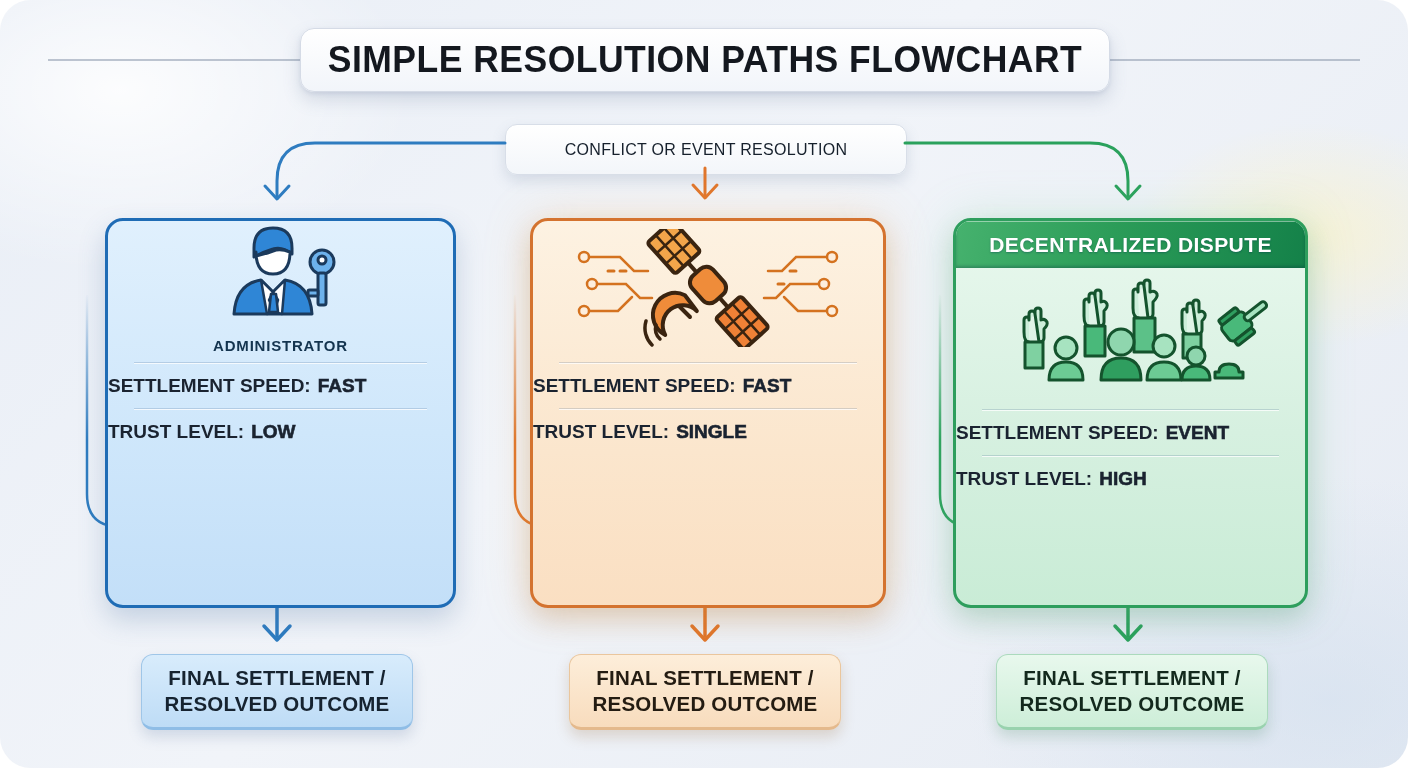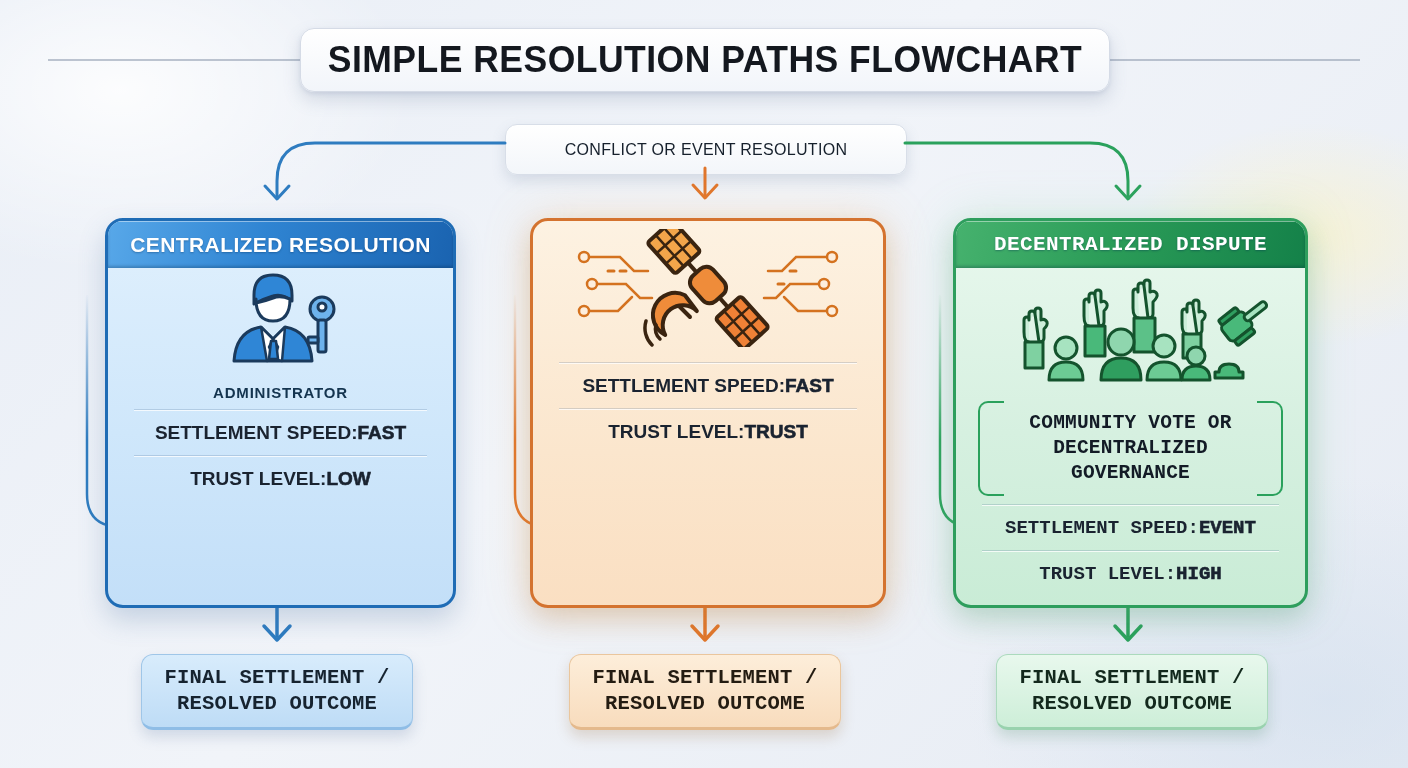--- a/index.html
+++ b/index.html
@@ -4,20 +4,21 @@
 <style>
   html,body{margin:0;padding:0;}
   body{font-family:"Liberation Sans","DejaVu Sans",sans-serif;}
   .canvas{
     position:relative;width:1408px;height:768px;overflow:hidden;
     background:
       radial-gradient(260px 160px at 1315px 235px, rgba(255,244,190,.55), rgba(255,244,190,0) 70%),
       radial-gradient(420px 260px at 120px 90px, rgba(255,255,255,.85), rgba(255,255,255,0) 70%),
       radial-gradient(520px 320px at 1330px 700px, rgba(208,222,238,.55), rgba(208,222,238,0) 70%),
       linear-gradient(135deg,#e9eef6 0%,#f1f4f9 45%,#e6ebf3 100%);
+    border-radius: 31px;
   }
   
   .rule{position:absolute;height:2px;background:rgba(139,152,172,.55);top:59px;}
   .rule.left{left:48px;width:252px;}
   .rule.right{left:1108px;width:252px;}
   .title-box{
     position:absolute;left:300px;top:28px;width:808px;height:62px;
     background:linear-gradient(180deg,#ffffff 0%,#f2f5fa 100%);
     border:1px solid #d5dbe6;border-radius:14px;
     box-shadow:0 8px 18px rgba(90,110,145,.20),0 2px 4px rgba(90,110,145,.12);
@@ -41,21 +42,21 @@
     display:flex;flex-direction:column;
   }
   .card.c1{left:105px;width:345px;border:3px solid #1f6cb5;
     background:linear-gradient(180deg,#e0f0fd 0%,#cfe7fb 55%,#c3dff8 100%);
     box-shadow:0 12px 26px rgba(70,110,160,.25);}
   .card.c2{left:530px;width:350px;border:3px solid #d4732f;
     background:linear-gradient(180deg,#fdf2e2 0%,#fbe6cd 60%,#fadfc2 100%);
     box-shadow:0 12px 26px rgba(160,100,40,.22),0 0 46px rgba(250,180,90,.25);}
   .card.c3{left:953px;width:349px;border:3px solid #2e9e5d;
     background:linear-gradient(180deg,#e9f8ee 0%,#d6f0e0 55%,#c9ecd6 100%);
-    box-shadow:0 12px 26px rgba(60,130,90,.22),0 0 46px rgba(130,220,160,.25);font-family:Liberation Mono, monospace;}
+    box-shadow:0 12px 26px rgba(60,130,90,.22),0 0 46px rgba(130,220,160,.25);}
   .col-header{
     height:47px;flex:0 0 47px;display:flex;align-items:center;justify-content:center;
     color:#ffffff;font-size:21px;font-weight:bold;letter-spacing:.4px;white-space:nowrap;
     text-shadow:0 1px 2px rgba(0,40,80,.35);
     box-shadow:inset 0 1px 0 rgba(255,255,255,.45),inset 0 -2px 3px rgba(0,30,60,.25);
   }
   .c1 .col-header{background:linear-gradient(105deg,#58a8e9 0%,#2f84d2 45%,#1a63b0 100%);}
   .c2 .col-header{background:linear-gradient(105deg,#f8ab3e 0%,#ef8a28 45%,#e2661d 100%);}
   .c3 .col-header{background:linear-gradient(105deg,#46b26e 0%,#2b9c58 45%,#148149 100%);}
   .icon-zone{height:133px;flex:0 0 133px;display:flex;flex-direction:column;align-items:center;justify-content:center;gap:4px;}
@@ -72,30 +73,30 @@
   .c1 .bracket-zone::before,.c1 .bracket-zone::after{border-color:#2878c0;}
   .c2 .bracket-zone::before,.c2 .bracket-zone::after{border-color:#d9792f;}
   .c3 .bracket-zone::before,.c3 .bracket-zone::after{border-color:#2aa15c;}
   .desc-text{
     white-space:pre-line;text-align:center;font-size:19.5px;font-weight:bold;
     line-height:25px;color:#131b26;letter-spacing:.2px;
   }
   .spacer8{height:8px;flex:0 0 8px;}
   .divider{height:1px;flex:0 0 1px;margin:0 26px;background:rgba(40,80,130,.18);box-shadow:0 1px 0 rgba(255,255,255,.75);}
   .stat-row{
-    height:45px;flex:0 0 45px;display:flex;align-items:center;justify-content:center;gap:0;
+    height:45px;flex:0 0 45px;display:flex;align-items:center;justify-content:flex-start;gap:7px;
     font-size:19px;color:#1a2330;white-space:nowrap;
   }
   .stat-label{font-weight:bold;}
   .stat-value{font-weight:bold;-webkit-text-stroke:.6px currentColor;}
   
   .final-box{
     position:absolute;top:654px;height:72px;border-radius:12px;
     display:flex;align-items:center;justify-content:center;text-align:center;
-    white-space:pre-line;font-size:20.5px;font-weight:bold;line-height:26px;letter-spacing:.2px;font-family:Liberation Mono, monospace;
+    white-space:pre-line;font-size:20.5px;font-weight:bold;line-height:26px;letter-spacing:.2px;
   }
   .final-box.f1{left:141px;width:270px;color:#162330;
     background:linear-gradient(180deg,#d8ecfc 0%,#bedcf6 100%);
     border:1px solid #9fc6e8;border-bottom:3px solid #8fbde6;
     box-shadow:0 7px 14px rgba(90,120,160,.22);}
   .final-box.f2{left:569px;width:270px;color:#241c12;
     background:linear-gradient(180deg,#fdeeda 0%,#f8dcbd 100%);
     border:1px solid #eac69d;border-bottom:3px solid #e4b98c;
     box-shadow:0 7px 14px rgba(150,105,55,.22);}
   .final-box.f3{left:996px;width:270px;color:#13291d;
@@ -153,21 +154,20 @@
 
     <path d="M277,603 L277,636" fill="none" stroke="#2e7cc0" stroke-width="3.5" stroke-linecap="round"></path>
     <path d="M264,626 L277,640 L290,626" fill="none" stroke="#2e7cc0" stroke-width="3.5" stroke-linecap="round" stroke-linejoin="round"></path>
     <path d="M705,603 L705,636" fill="none" stroke="#e0762c" stroke-width="3.5" stroke-linecap="round"></path>
     <path d="M692,626 L705,640 L718,626" fill="none" stroke="#e0762c" stroke-width="3.5" stroke-linecap="round" stroke-linejoin="round"></path>
     <path d="M1128,603 L1128,636" fill="none" stroke="#2aa15c" stroke-width="3.5" stroke-linecap="round"></path>
     <path d="M1115,626 L1128,640 L1141,626" fill="none" stroke="#2aa15c" stroke-width="3.5" stroke-linecap="round" stroke-linejoin="round"></path>
   </svg>
 
   <div class="card c1">
-    <div class="col-header">CENTRALIZED RESOLUTION</div>
     <div class="icon-zone">
       <svg width="130" height="96" viewBox="0 0 130 96">
         <g stroke="#1b3a5c" stroke-width="3" stroke-linejoin="round">
           <path d="M38,26 Q38,6 57,6 Q76,6 76,26 L76,32 Q66,24 57,27 Q47,30 38,35 Z" fill="#2f86d6"></path>
           <path d="M40,30 Q40,52 57,52 Q74,52 74,30 Q64,26 57,29 Q49,32 40,34 Z" fill="#ffffff"></path>
           <path d="M18,92 Q20,62 45,58 L57,70 L69,58 Q94,62 96,92 Z" fill="#2f86d6"></path>
           <path d="M45,58 L57,70 L53,78 L59,90 L51,92 L45,58" fill="#ffffff" stroke-width="2.5"></path>
           <path d="M69,58 L57,70 L62,78 L58,90 L66,92 L69,58" fill="#ffffff" stroke-width="2.5"></path>
           <path d="M55,72 L60,72 L62,90 L53,90 Z" fill="#2f86d6" stroke-width="2.5"></path>
         </g>
@@ -239,21 +239,21 @@
     </div>
     <div class="spacer8"></div>
     <div class="divider"></div>
     <div class="stat-row">
       <span class="stat-label">SETTLEMENT SPEED:</span>
       <span class="stat-value">FAST</span>
     </div>
     <div class="divider"></div>
     <div class="stat-row">
       <span class="stat-label">TRUST LEVEL:</span>
-      <span class="stat-value">TRUST</span>
+      <span class="stat-value">SINGLE</span>
     </div>
   </div>
 
   <div class="card c3">
     <div class="col-header">DECENTRALIZED DISPUTE</div>
     <div class="icon-zone">
       <svg width="280" height="118" viewBox="0 0 280 118">
         <g stroke="#14532d" stroke-width="3" stroke-linejoin="round" stroke-linecap="round">
 
           <g fill="#cdeeda">
@@ -283,25 +283,20 @@
               <rect x="233" y="40" width="28" height="20" rx="5" fill="#49b97a"></rect>
               <rect x="236" y="34" width="22" height="6" rx="2" fill="#2f9e5f"></rect>
               <rect x="236" y="60" width="22" height="6" rx="2" fill="#2f9e5f"></rect>
               <rect x="258" y="46" width="26" height="7" rx="3" fill="#a7e3c0"></rect>
             </g>
             <path d="M228,96 Q228,88 238,88 Q248,88 248,96 L252,96 L252,102 L224,102 L224,96 Z" fill="#49b97a"></path>
           </g>
         </g>
       </svg>
     </div>
-    <div class="bracket-zone">
-      <div class="desc-text">COMMUNITY VOTE OR
-DECENTRALIZED
-GOVERNANCE</div>
-    </div>
     <div class="spacer8"></div>
     <div class="divider"></div>
     <div class="stat-row">
       <span class="stat-label">SETTLEMENT SPEED:</span>
       <span class="stat-value">EVENT</span>
     </div>
     <div class="divider"></div>
     <div class="stat-row">
       <span class="stat-label">TRUST LEVEL:</span>
       <span class="stat-value">HIGH</span>

